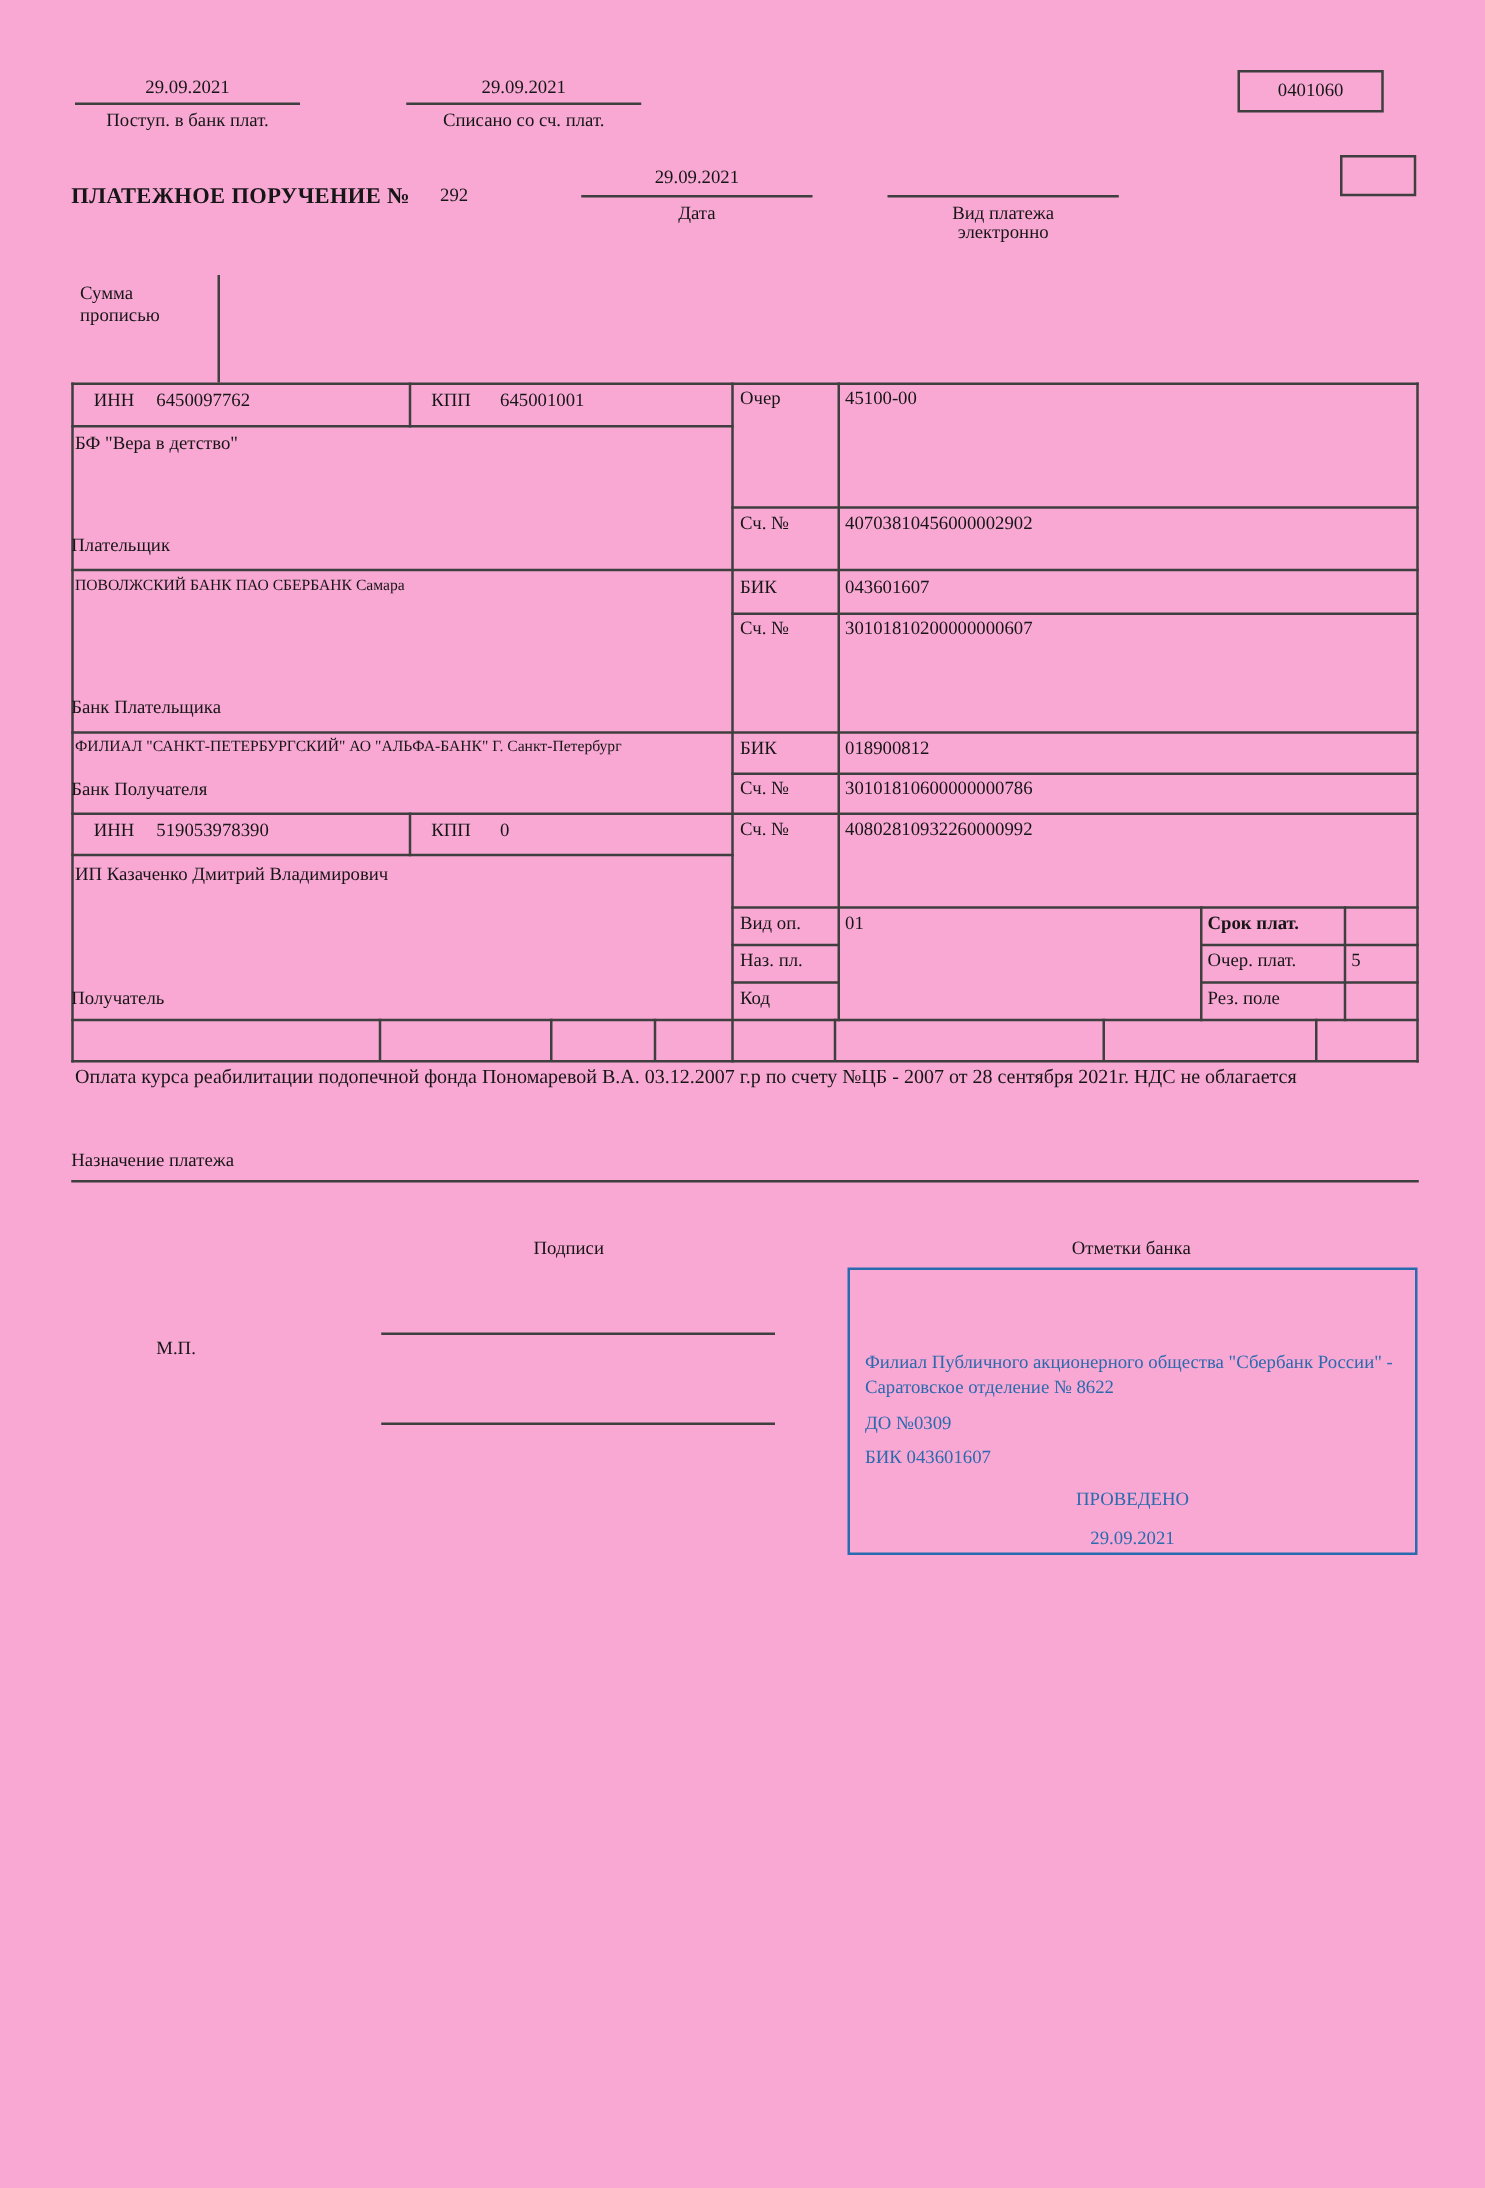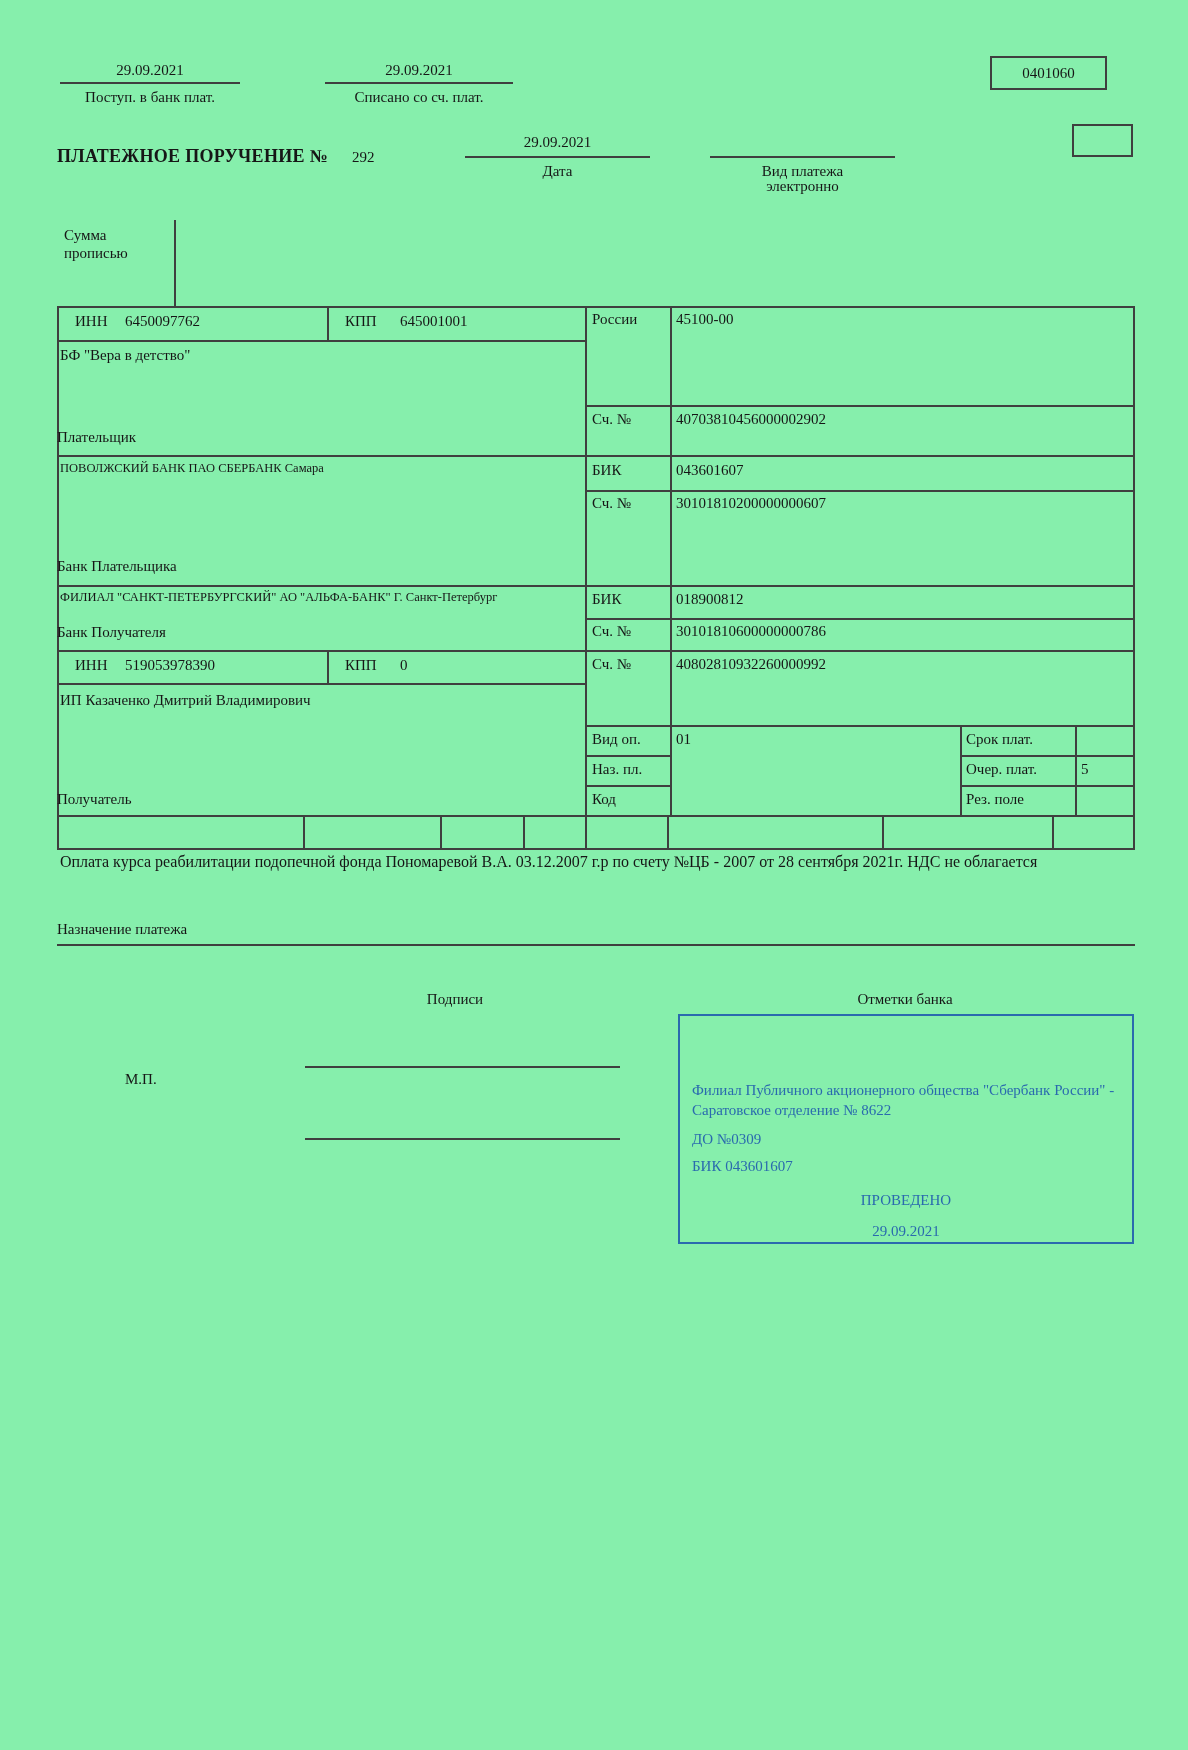--- a/index.html
+++ b/index.html
@@ -1,16 +1,16 @@
 <!DOCTYPE html>
 <html><head>
 <meta charset="utf-8">
 <style>
   html,body{margin:0;padding:0;background:#ffffff;}
-  .page{position:relative;width:1188px;height:1750px;background:#86efac;overflow:hidden;
+  .page{position:relative;width:1188px;height:1750px;background:#f9a8d4;overflow:hidden;
         font-family:"Liberation Serif","DejaVu Serif",serif;color:#161616;}
   .abs{position:absolute;}
   .hl{position:absolute;height:2px;background:#3f3f3f;}
   .vl{position:absolute;width:2px;background:#3f3f3f;}
   .lbl{font-size:15px;line-height:1.2;white-space:nowrap;}
   .wrap{white-space:normal;}
   .small{font-size:12.5px;line-height:1.2;white-space:nowrap;}
   .ctr{text-align:center;}
   .title{font-size:18px;font-weight:bold;letter-spacing:.3px;white-space:nowrap;}
   .box{position:absolute;border:2px solid #3f3f3f;box-sizing:border-box;}
@@ -95,21 +95,21 @@
   <div class="abs small" style="left:60px;top:590px;">ФИЛИАЛ "САНКТ-ПЕТЕРБУРГСКИЙ" АО "АЛЬФА-БАНК" Г. Санкт-Петербург</div>
   <div class="abs lbl" style="left:57px;top:623px;">Банк Получателя</div>
 
   <div class="abs lbl" style="left:75px;top:656px;">ИНН</div>
   <div class="abs lbl" style="left:125px;top:656px;">519053978390</div>
   <div class="abs lbl" style="left:345px;top:656px;">КПП</div>
   <div class="abs lbl" style="left:400px;top:656px;">0</div>
   <div class="abs lbl" style="left:60px;top:691px;">ИП Казаченко Дмитрий Владимирович</div>
   <div class="abs lbl" style="left:57px;top:790px;">Получатель</div>
 
-  <div class="abs lbl" style="left:592px;top:310px;">России</div>
+  <div class="abs lbl" style="left:592px;top:310px;">Очер</div>
   <div class="abs lbl" style="left:676px;top:310px;">45100-00</div>
 
   <div class="abs lbl" style="left:592px;top:410px;">Сч. №</div>
   <div class="abs lbl" style="left:676px;top:410px;">40703810456000002902</div>
 
   <div class="abs lbl" style="left:592px;top:461px;">БИК</div>
   <div class="abs lbl" style="left:676px;top:461px;">043601607</div>
 
   <div class="abs lbl" style="left:592px;top:494px;">Сч. №</div>
   <div class="abs lbl" style="left:676px;top:494px;">30101810200000000607</div>
@@ -121,21 +121,21 @@
   <div class="abs lbl" style="left:676px;top:622px;">30101810600000000786</div>
 
   <div class="abs lbl" style="left:592px;top:655px;">Сч. №</div>
   <div class="abs lbl" style="left:676px;top:655px;">40802810932260000992</div>
 
   <div class="abs lbl" style="left:592px;top:730px;">Вид оп.</div>
   <div class="abs lbl" style="left:676px;top:730px;">01</div>
   <div class="abs lbl" style="left:592px;top:760px;">Наз. пл.</div>
   <div class="abs lbl" style="left:592px;top:790px;">Код</div>
 
-  <div class="abs lbl" style="left:966px;top:730px;">Срок плат.</div>
+  <div class="abs lbl" style="left:966px;top:730px;font-weight:bold;">Срок плат.</div>
   <div class="abs lbl" style="left:966px;top:760px;">Очер. плат.</div>
   <div class="abs lbl" style="left:1081px;top:760px;">5</div>
   <div class="abs lbl" style="left:966px;top:790px;">Рез. поле</div>
 
   <div class="abs purpose" style="left:60px;top:853px;">Оплата курса реабилитации подопечной фонда Пономаревой В.А. 03.12.2007 г.р по счету №ЦБ - 2007 от 28 сентября 2021г. НДС не облагается</div>
   <div class="abs lbl" style="left:57px;top:920px;">Назначение платежа</div>
   <div class="hl" style="left:57px;top:944px;width:1078px;"></div>
 
   <div class="abs lbl ctr" style="left:370px;top:990px;width:170px;">Подписи</div>
   <div class="abs lbl ctr" style="left:760px;top:990px;width:290px;">Отметки банка</div>

